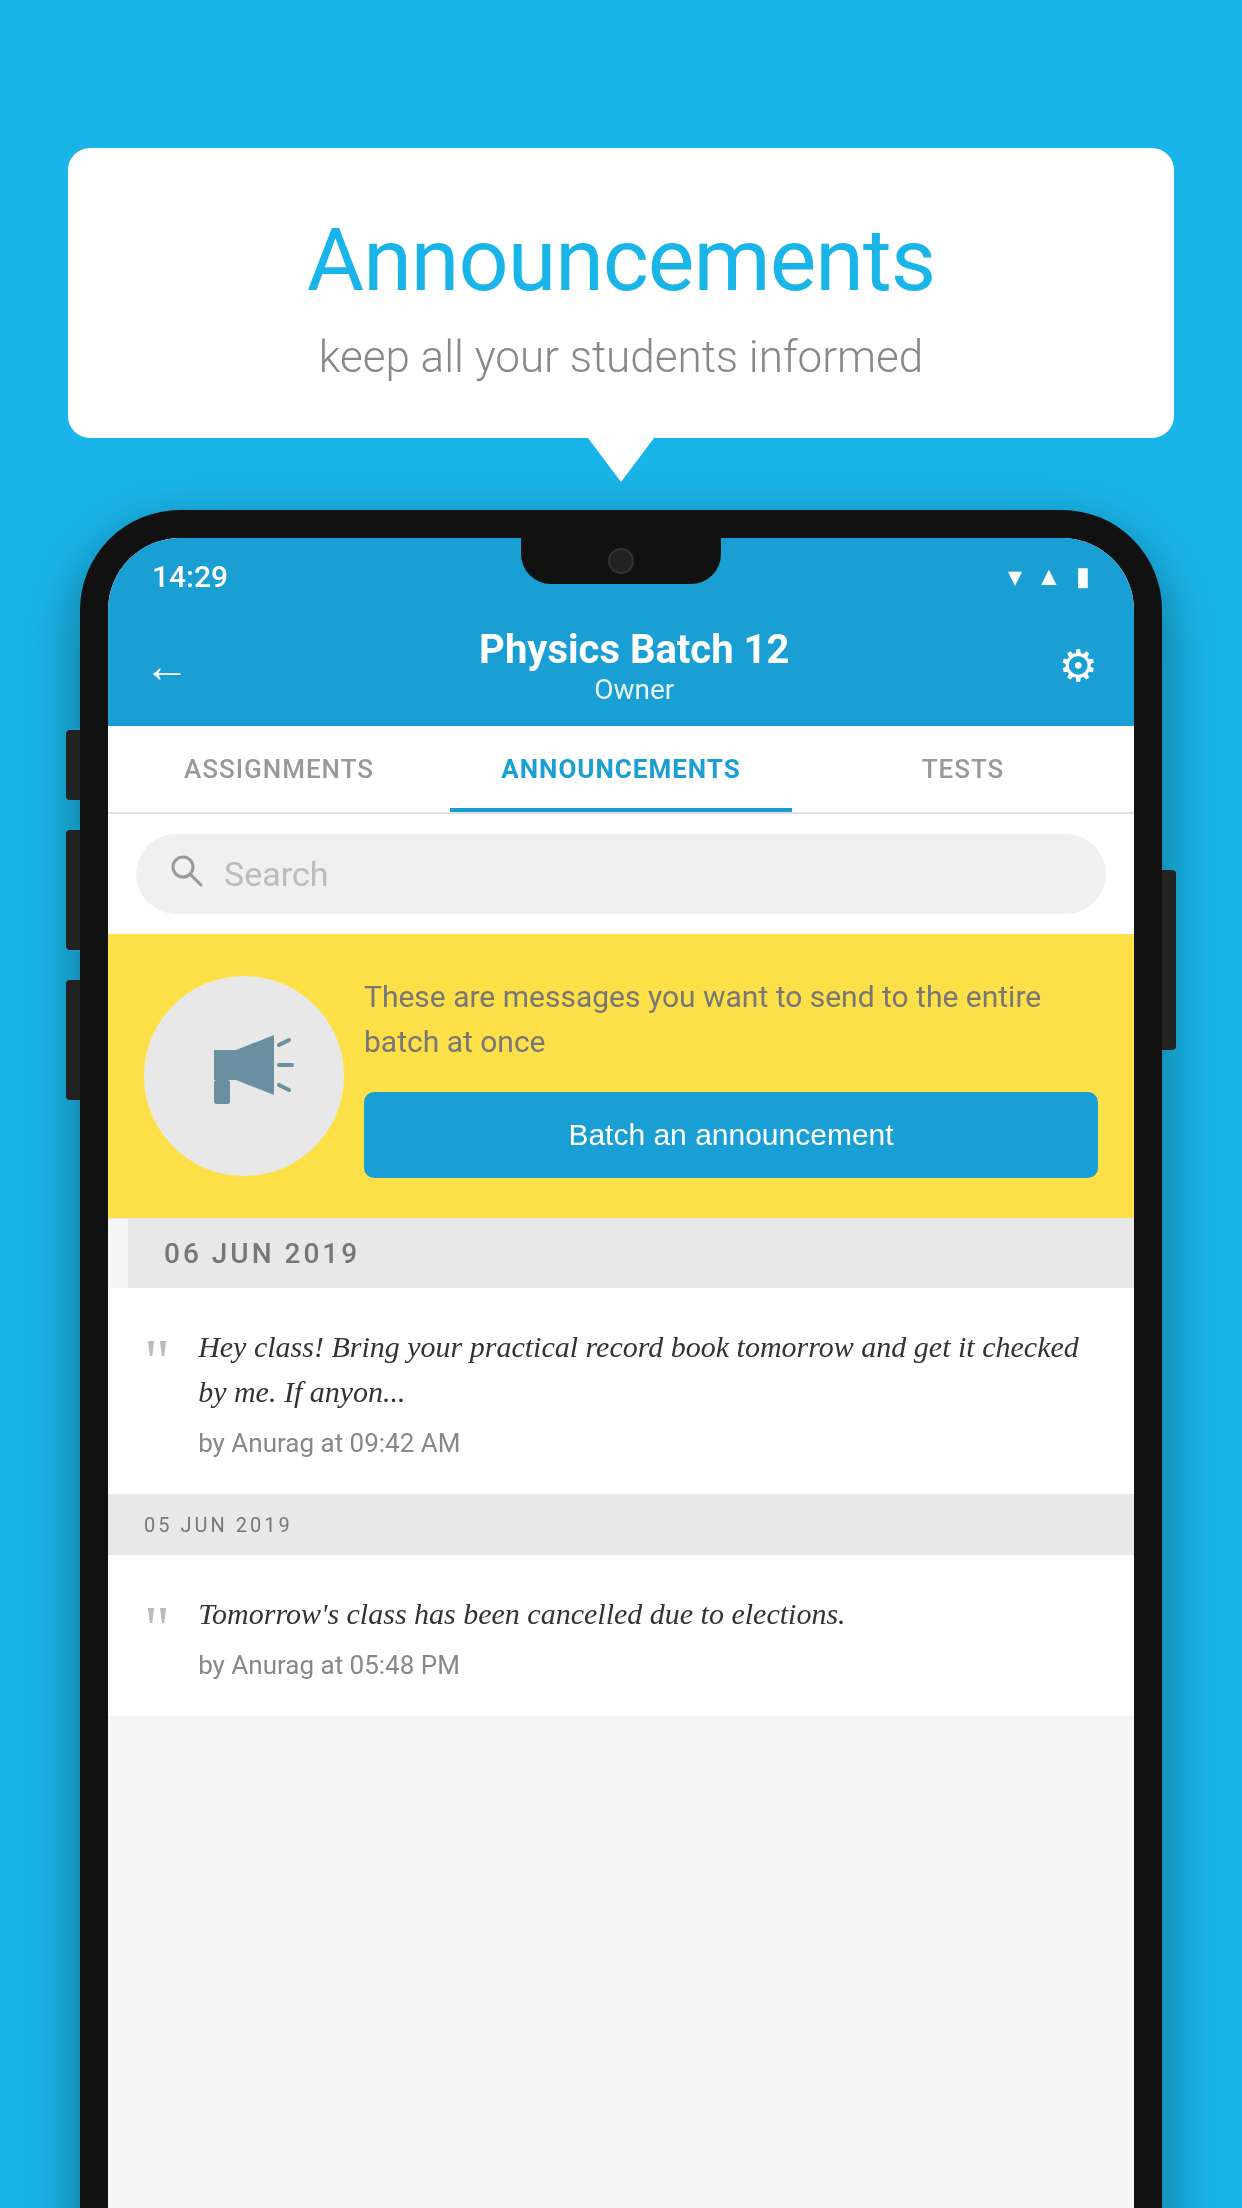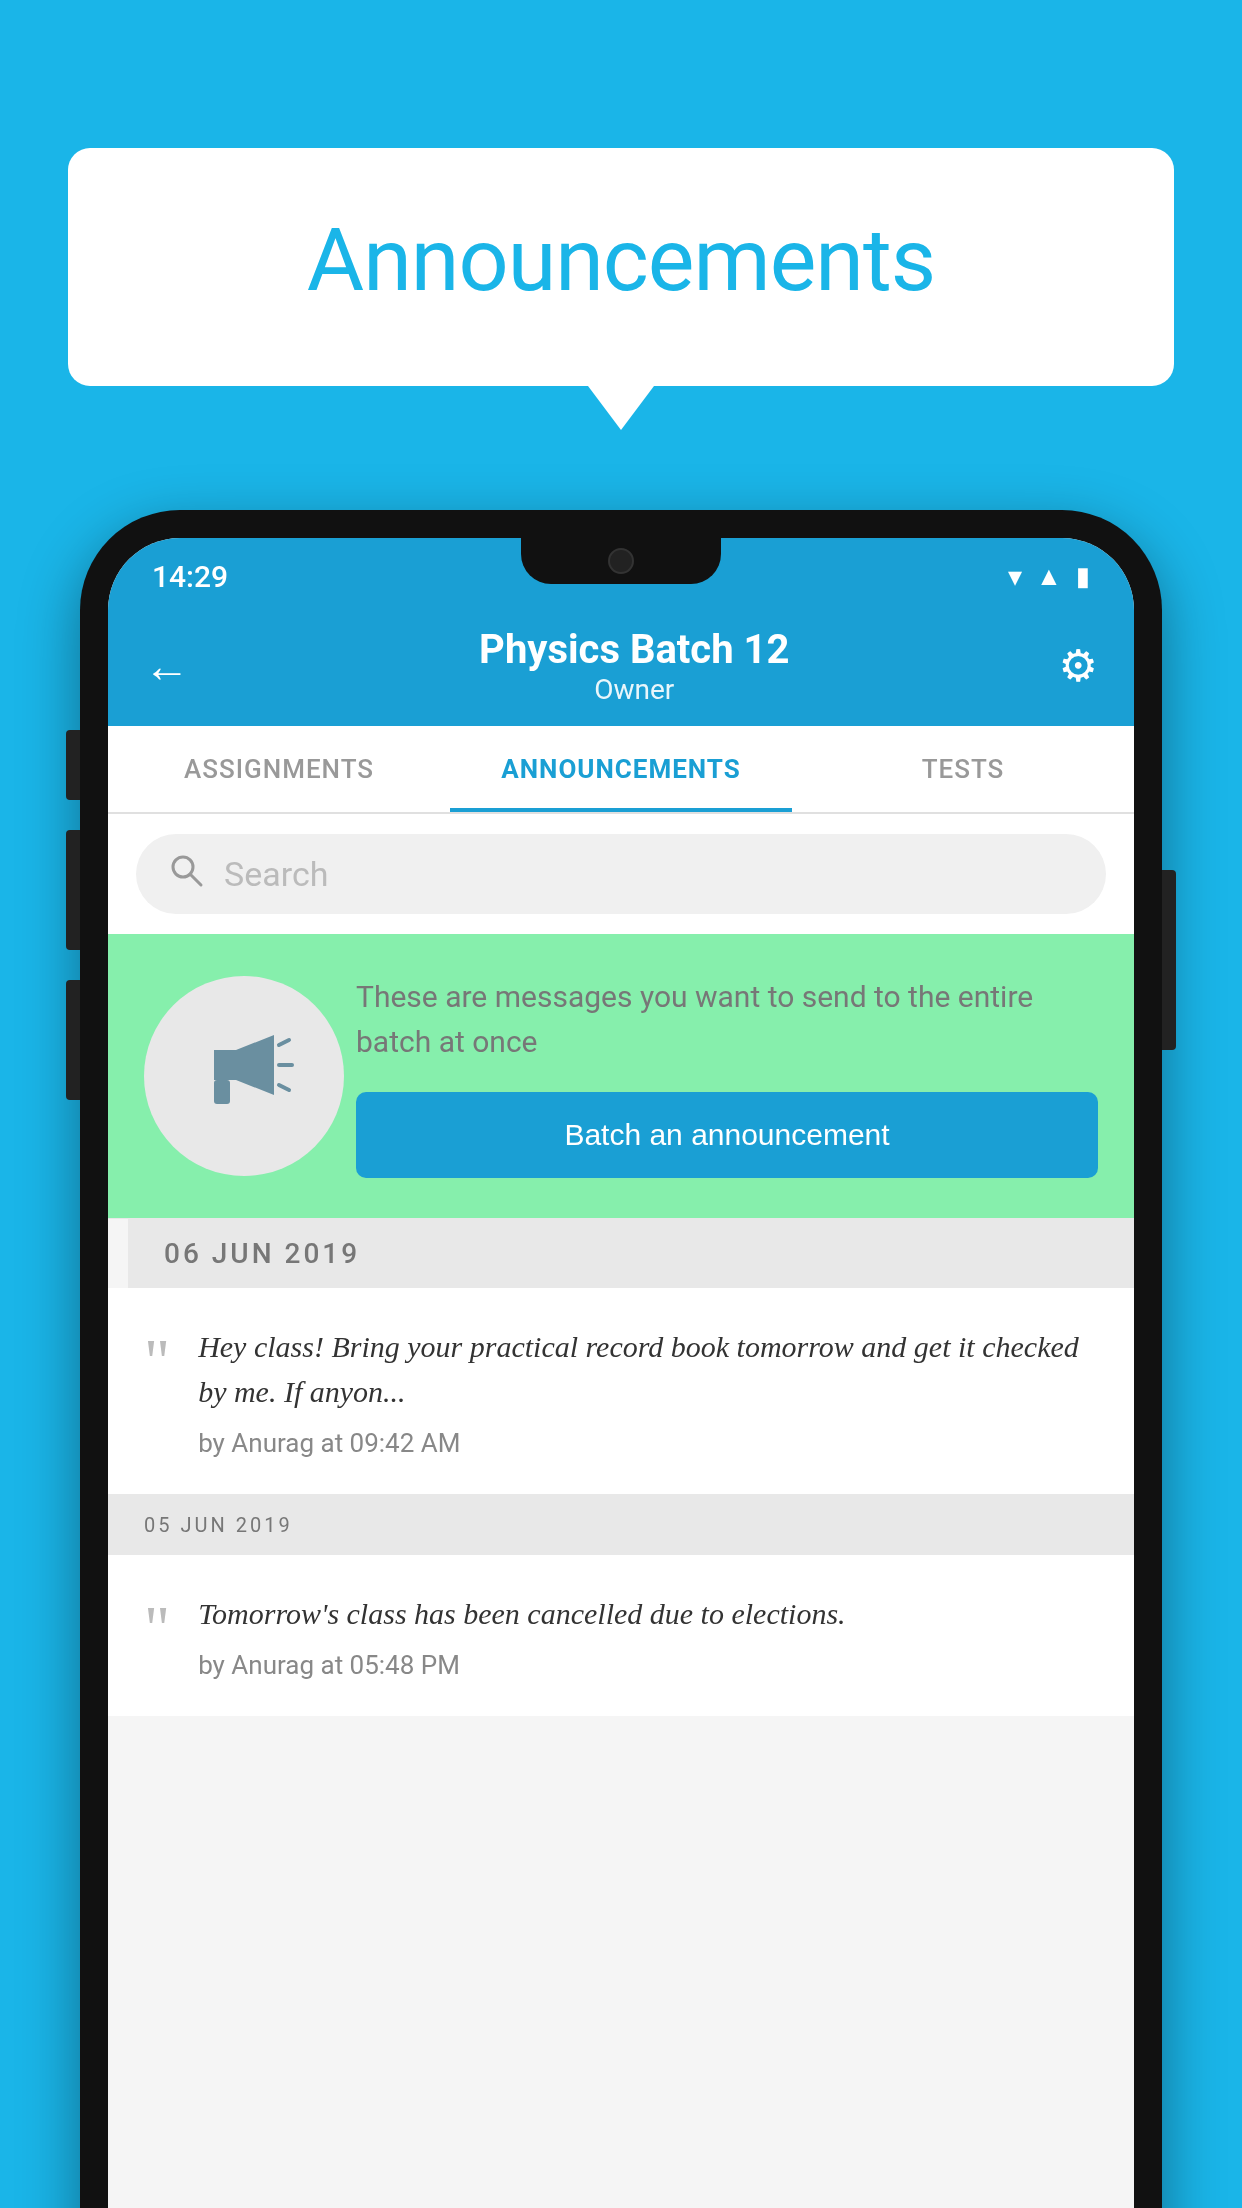--- a/index.html
+++ b/index.html
@@ -295,26 +295,26 @@
     }
 
     .search-placeholder {
       color: #bbb;
       font-size: 34px;
       text-align: right;
     }
 
     
     .promo-card {
-      background: #86efac;
+      background: #fde047;
       margin: 0;
       padding: 40px 36px;
       display: flex;
       align-items: center;
-      gap: 12px;
+      gap: 20px;
       border-bottom: 1px solid #e8e8e8;
     }
 
     .promo-icon-circle {
       width: 200px;
       height: 200px;
       background: #e8e8e8;
       border-radius: 50%;
       display: flex;
       align-items: center;
@@ -423,20 +423,21 @@
       gap: 28px;
       align-items: flex-start;
     }
   </style>
 </head>
 <body>
 
 <div class="speech-bubble-wrapper">
   <div class="speech-bubble">
     <div class="speech-bubble-title">Announcements</div>
+    <div class="speech-bubble-subtitle">keep all your students informed</div>
   </div>
 </div>
 
 <div class="phone-wrapper">
   <div class="phone-outer">
 
     <div class="phone-btn-left"></div>
     <div class="phone-btn-left2"></div>
     <div class="phone-btn-left3"></div>
     <div class="phone-btn-right"></div>

